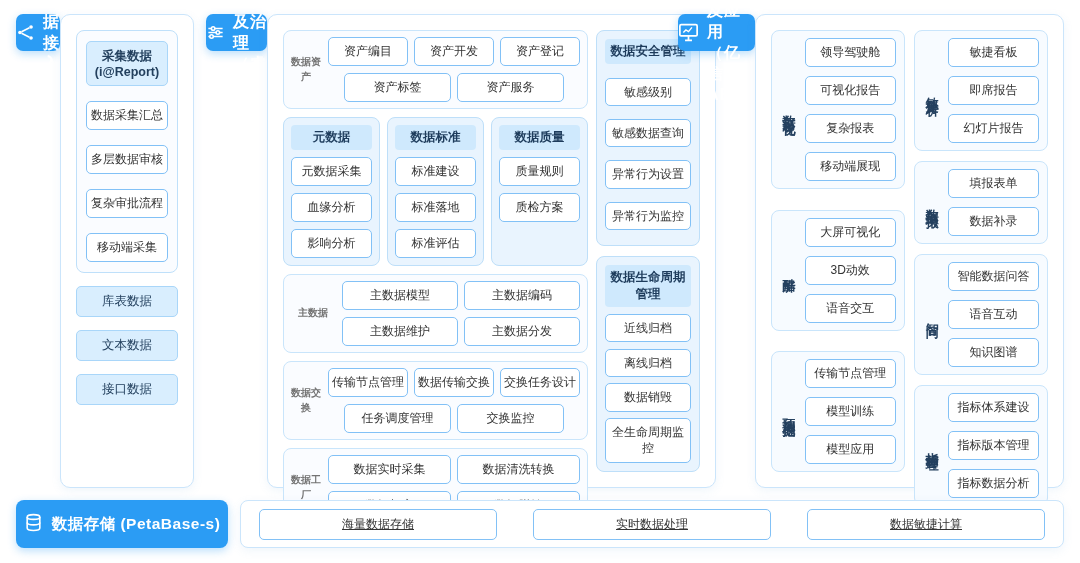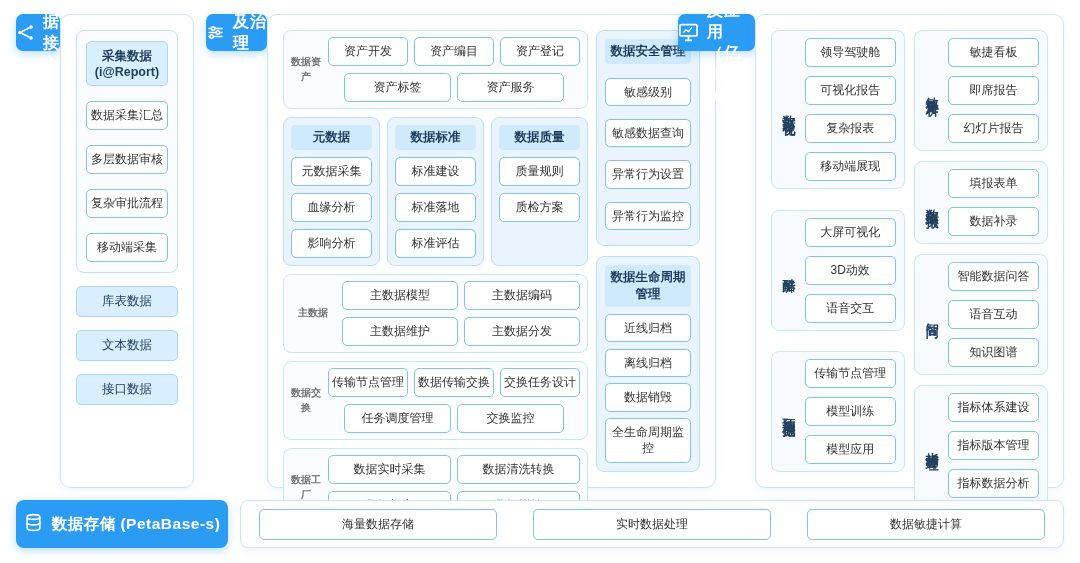--- a/index.html
+++ b/index.html
@@ -71,21 +71,21 @@
             display:flex; align-items:center; justify-content:center; letter-spacing:2px; }
   .aitems { flex:1; min-width:0; display:flex; flex-direction:column; justify-content:center; gap:9px; }
 
   
   .storage { flex:0 0 48px; display:flex; gap:12px; }
   .st-hdr { width:212px; height:48px; background:#2B9CF4; border-radius:8px; color:#fff; font-weight:bold; font-size:15.5px;
             display:flex; align-items:center; justify-content:center; gap:9px; letter-spacing:.5px;
             box-shadow:0 3px 8px rgba(43,156,244,.32); }
   .st-panel { flex:1; border:1px solid #CBE5FB; border-radius:8px; background:#fff;
               display:flex; align-items:center; gap:36px; padding:0 18px;
-              box-shadow:0 3px 10px rgba(110,165,220,.10); }
+              box-shadow:0 3px 10px rgba(110,165,220,.10);text-decoration:underline; }
   .st-panel .wbox { flex:1; padding:6px 3px; }
 </style>
 </head>
 <body>
 
 <div class="page">
   <div class="top">
 
     <div class="col col-access">
       <div class="hdr">
@@ -125,22 +125,22 @@
         </span>
         <span>数据整合及治理（睿治）</span>
       </div>
       <div class="panel gov-panel">
         <div class="gov-left">
 
           <div class="row-grp">
             <div class="hlabel">数据资产</div>
             <div class="gitems">
               <div class="grow">
+                <div class="wbox">资产编目</div>
                 <div class="wbox">资产开发</div>
-                <div class="wbox">资产编目</div>
                 <div class="wbox">资产登记</div>
               </div>
               <div class="grow inset">
                 <div class="wbox">资产标签</div>
                 <div class="wbox">资产服务</div>
               </div>
             </div>
           </div>
 
           <div class="trio">

